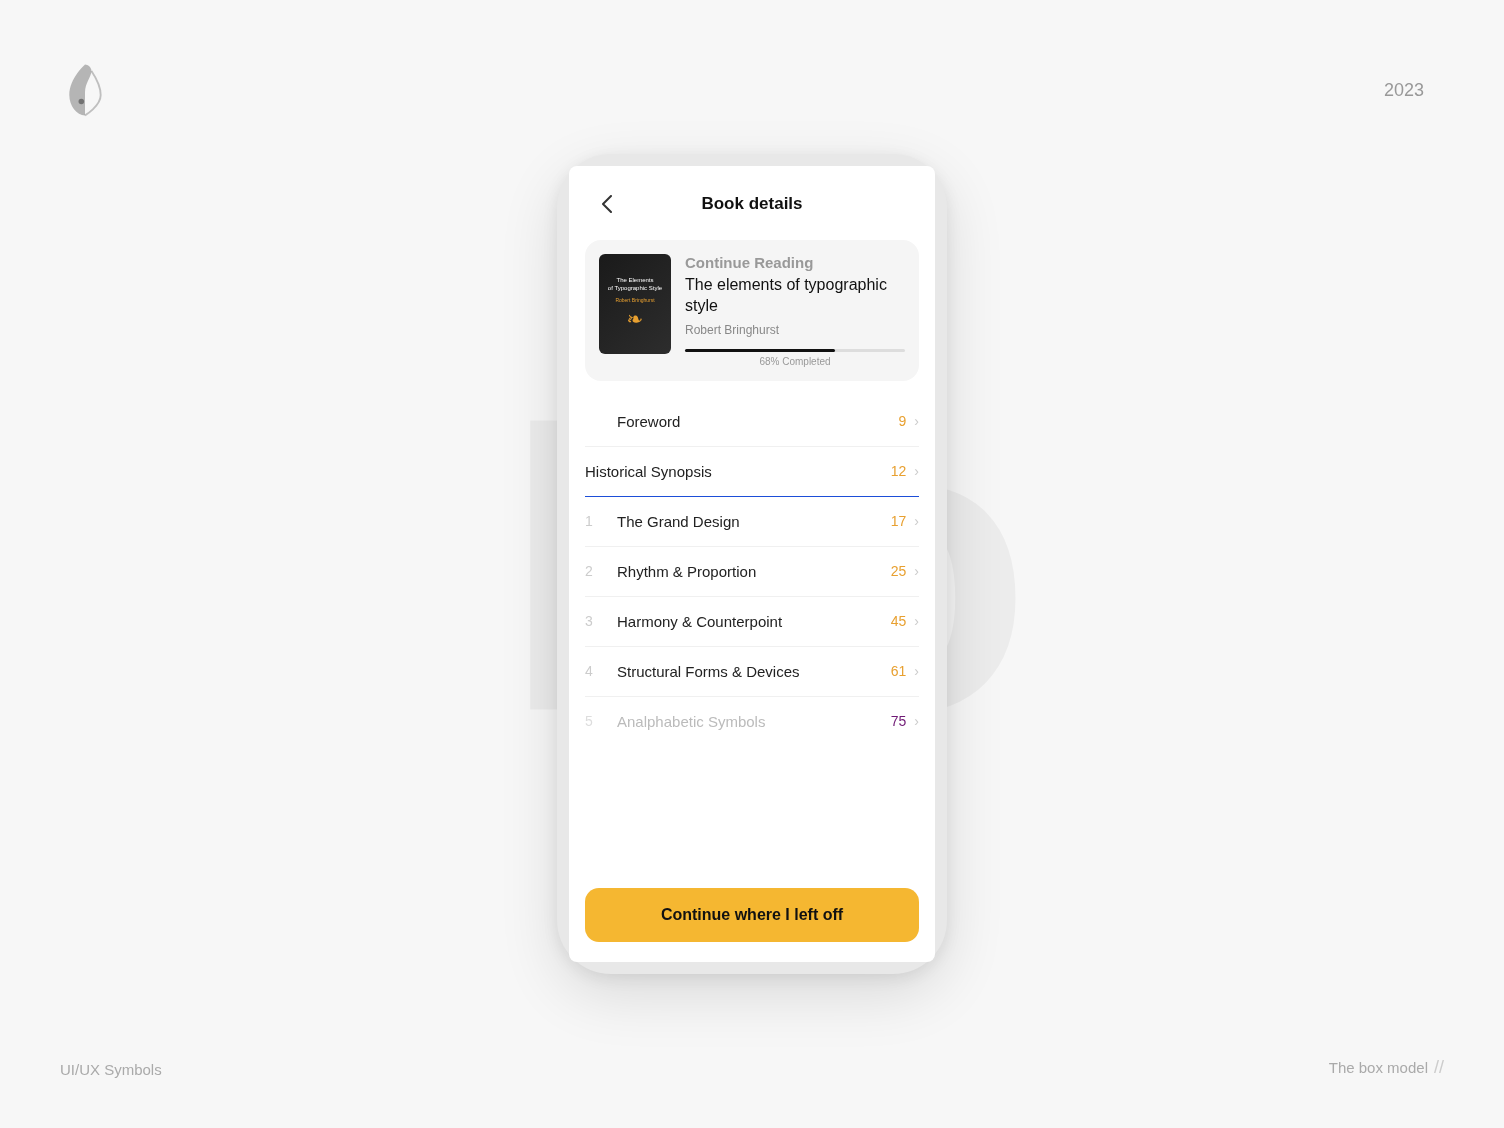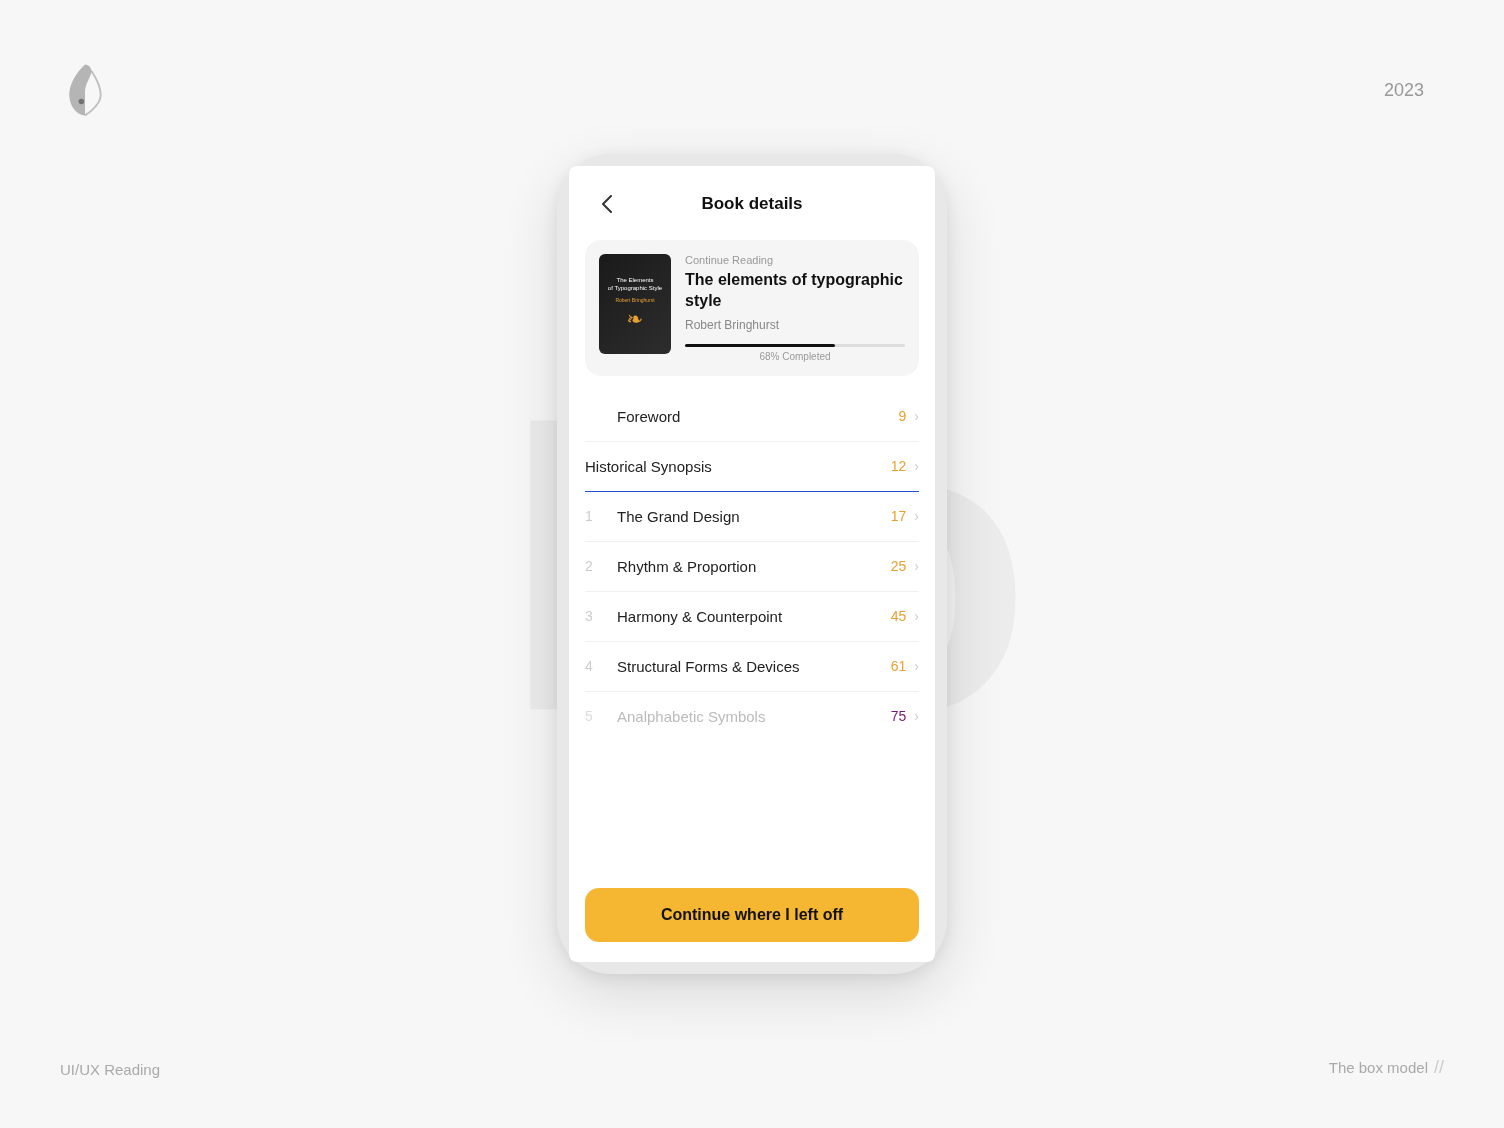--- a/index.html
+++ b/index.html
@@ -183,28 +183,28 @@
     }
 
     .book-info {
       flex: 1;
       display: flex;
       flex-direction: column;
       gap: 4px;
     }
 
     .continue-reading-label {
-      font-size: 11px;
+      font-size: 15px;
       color: #999;
-      font-weight: 400;
+      font-weight: 700;
     }
 
     .book-title {
       font-size: 16px;
-      font-weight: 700;
+      font-weight: 400;
       color: #111;
       line-height: 1.3;
     }
 
     .book-author {
       font-size: 12px;
       color: #888;
       margin-top: 2px;
     }
 
@@ -350,21 +350,21 @@
 <div class="logo">
   <svg class="logo-svg" viewBox="0 0 50 65" fill="none" xmlns="http://www.w3.org/2000/svg">
     <path d="M25 5 C25 5, 8 20, 8 38 C8 50 16 60 25 60 C25 60 25 45 25 35 C25 25 32 18 32 12 C32 8 28 5 25 5Z" fill="#888" opacity="0.6"></path>
     <path d="M25 60 C25 60, 42 50 42 38 C42 28 36 18 32 12" stroke="#888" stroke-width="2" fill="none" opacity="0.5"></path>
     <circle cx="21" cy="45" r="3" fill="#555" opacity="0.7"></circle>
   </svg>
 </div>
 
 <div class="year">2023</div>
 
-<div class="bottom-left">UI/UX Reading</div>
+<div class="bottom-left">UI/UX Symbols</div>
 
 <div class="bottom-right">
   <span>The box model</span>
   <span class="slashes">//</span>
 </div>
 
 <div class="phone-outer">
   <div class="phone-inner">
     <div class="screen">
 

